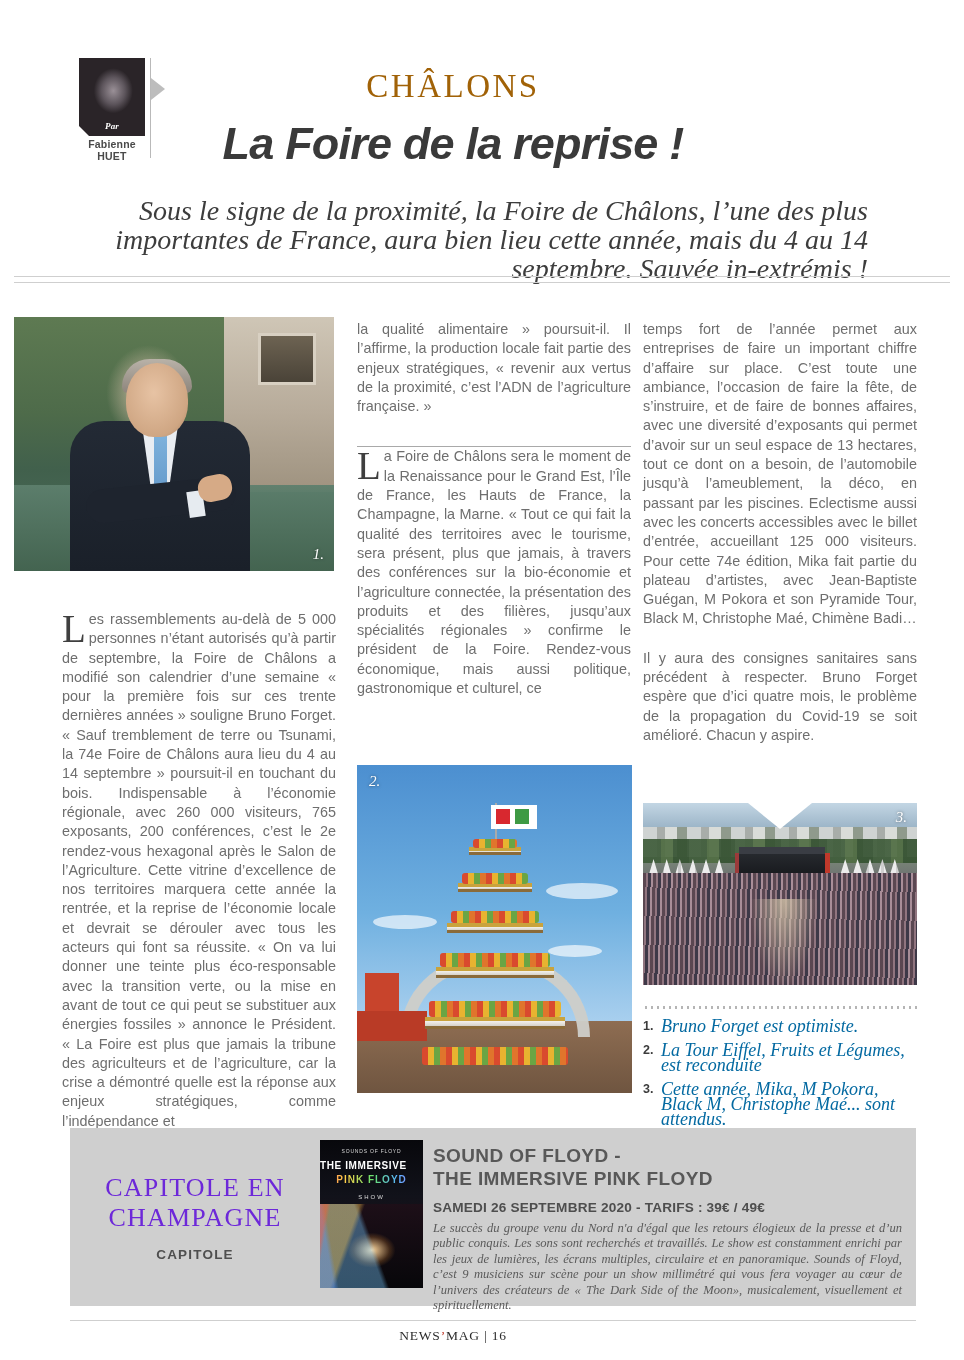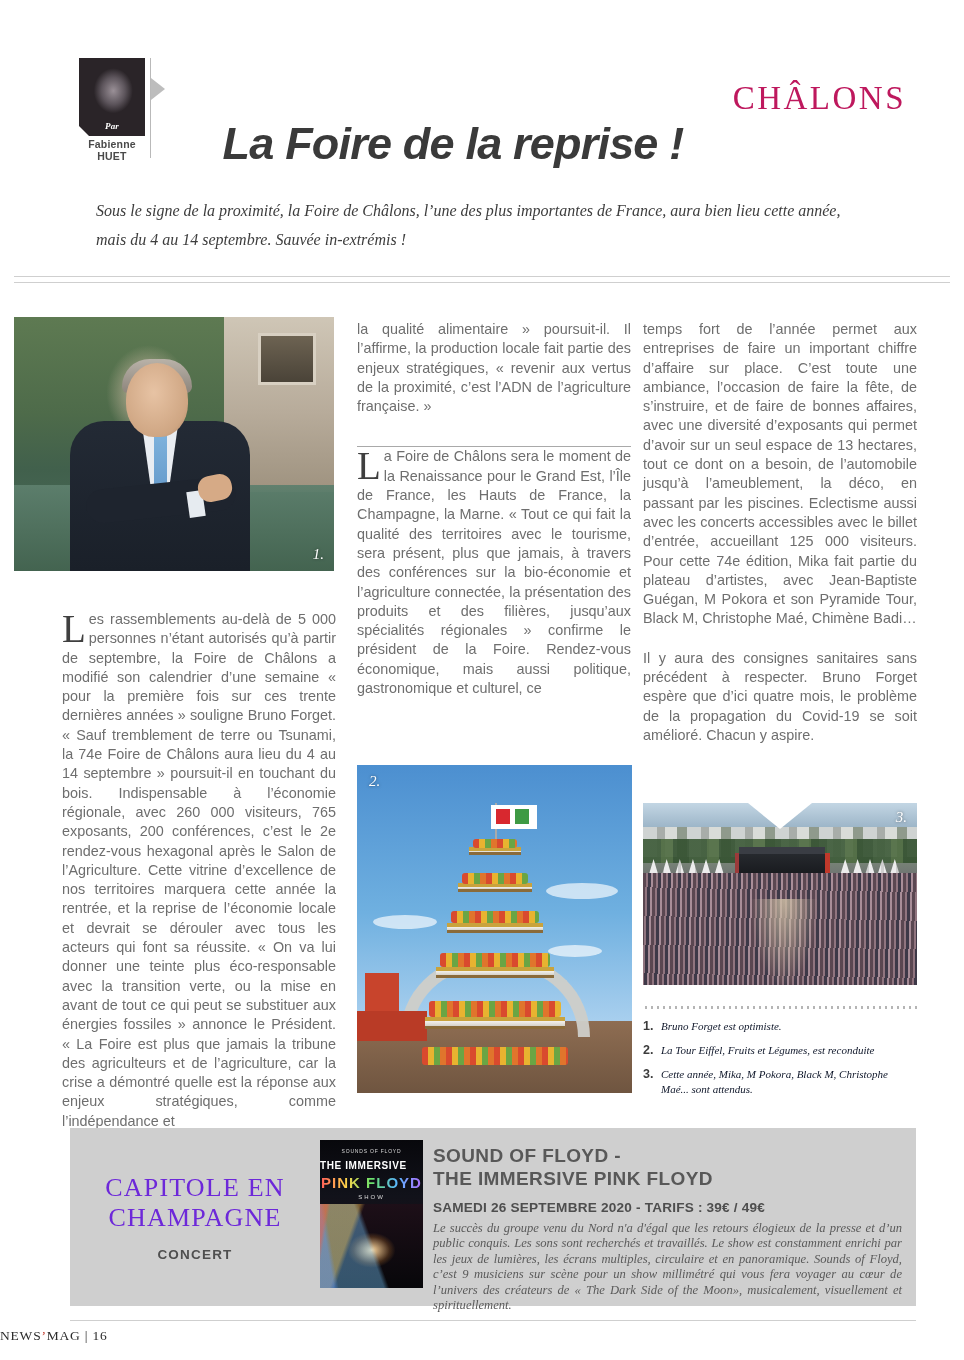--- a/index.html
+++ b/index.html
@@ -54,40 +54,39 @@
   .byline-arrow {
     position: absolute; left: 151px; top: 78px;
     width: 0; height: 0;
     border-left: 14px solid #bdbdbd;
     border-top: 11px solid transparent;
     border-bottom: 11px solid transparent;
   }
 
   .kicker {
     position: absolute; left: 0; right: 58px; top: 68px;
-    text-align: right;
-    font-family: "Liberation Serif", serif;
-    font-size: 33px; color: #be185d;
+    text-align: center;
+    font-family: "Liberation Serif", serif;
+    font-size: 33px; color: #a16207;
     letter-spacing: 2.5px;
     font-weight: 400;
-    margin-top: 12px;
   }
   .headline {
     position: absolute; left: 0; right: 58px; top: 118px;
     text-align: center;
     font-family: "Liberation Sans", sans-serif;
     font-weight: bold; font-style: italic;
     font-size: 45px; color: #3a3a3a;
     letter-spacing: -.8px;
   }
   .standfirst {
     position: absolute; left: 96px; right: 96px; top: 196px;
-    text-align: left;
-    font-family: "Liberation Serif", serif;
-    font-style: italic; font-size: 16px; color: #3d3d3d;
+    text-align: right;
+    font-family: "Liberation Serif", serif;
+    font-style: italic; font-size: 28px; color: #3d3d3d;
     line-height: 29px;
   }
 
   .header-rule-top {
     position: absolute; left: 14px; right: 14px; top: 276px;
     height: 1px; background: #cfcfcf;
   }
   .header-rule-bot {
     position: absolute; left: 14px; right: 14px; top: 282px;
     height: 1px; background: #cfcfcf;
@@ -312,21 +311,21 @@
     margin-bottom: 9px;
   }
   .cap-row { display: flex; margin-bottom: 9px; }
   .cap-num {
     font-family: "Liberation Sans", sans-serif;
     font-weight: bold; font-size: 12.5px; color: #3c3c3c;
     width: 18px; flex: none; line-height: 15px;
   }
   .cap-txt {
     font-family: "Liberation Serif", serif;
-    font-style: italic; font-size: 11px; color: #0f172a;
+    font-style: italic; font-size: 18px; color: #0369a1;
     line-height: 15px;
   }
 
   
   .ad {
     position: absolute; left: 70px; top: 1128px;
     width: 846px; height: 178px;
     background: #cfcfcf;
   }
   .ad-left {
@@ -357,21 +356,21 @@
     font-size:5px; color:#d8d8d8; letter-spacing:.8px;
     font-family:"Liberation Sans", sans-serif;
   }
   .pst-imm {
     position:absolute; left:0; right:0; top:20px; text-align:left;
     font-size:10px; color:#fff; letter-spacing:.6px; font-weight:bold;
     font-family:"Liberation Sans", sans-serif;
   }
   .pst-pf {
     position:absolute; left:0; right:0; top:34px; text-align:center;
-    font-size:15px; font-weight:bold; letter-spacing:1px;
+    font-size:10px; font-weight:bold; letter-spacing:1px;
     font-family:"Liberation Sans", sans-serif;
     background: linear-gradient(90deg,#ff5a5a,#ffd24a,#6be36b,#5ab6ff,#b46bff);
     -webkit-background-clip: text; background-clip: text; color: transparent;
   }
   .pst-show {
     position:absolute; left:0; right:0; top:54px; text-align:center;
     font-size:6px; color:#ddd; letter-spacing:2px;
     font-family:"Liberation Sans", sans-serif;
   }
   .pst-stage {
@@ -405,20 +404,21 @@
     color: #5a5a5a; line-height: 15.4px; text-align: justify;
   }
 
   
   .footer-rule {
     position: absolute; left: 70px; right: 48px; top: 1320px;
     height: 1px; background: #cfcfcf;
   }
   .footer {
     position: absolute; left: 0; right: 58px; top: 1328px;
+    text-align: center;
     font-family: "Liberation Serif", serif;
     font-size: 13.5px; color: #2c2c2c;
     letter-spacing: .8px;
   }
   .footer .apos { color: #c0392b; }
 </style>
 </head>
 <body>
 
 <div class="page">
@@ -542,21 +542,21 @@
     </div>
   </div>
 
   <div class="ad">
 
     <div class="ad-left">
       <div class="ad-venue">
         <span>CAPITOLE EN</span><br>
         <span>CHAMPAGNE</span>
       </div>
-      <div class="ad-type">CONCERT</div>
+      <div class="ad-type">CAPITOLE</div>
     </div>
 
     <div class="ad-poster">
       <div class="pst-sof">SOUNDS OF FLOYD</div>
       <div class="pst-imm">THE IMMERSIVE</div>
       <div class="pst-pf">PINK FLOYD</div>
       <div class="pst-show">SHOW</div>
       <div class="pst-stage"></div>
     </div>
 

